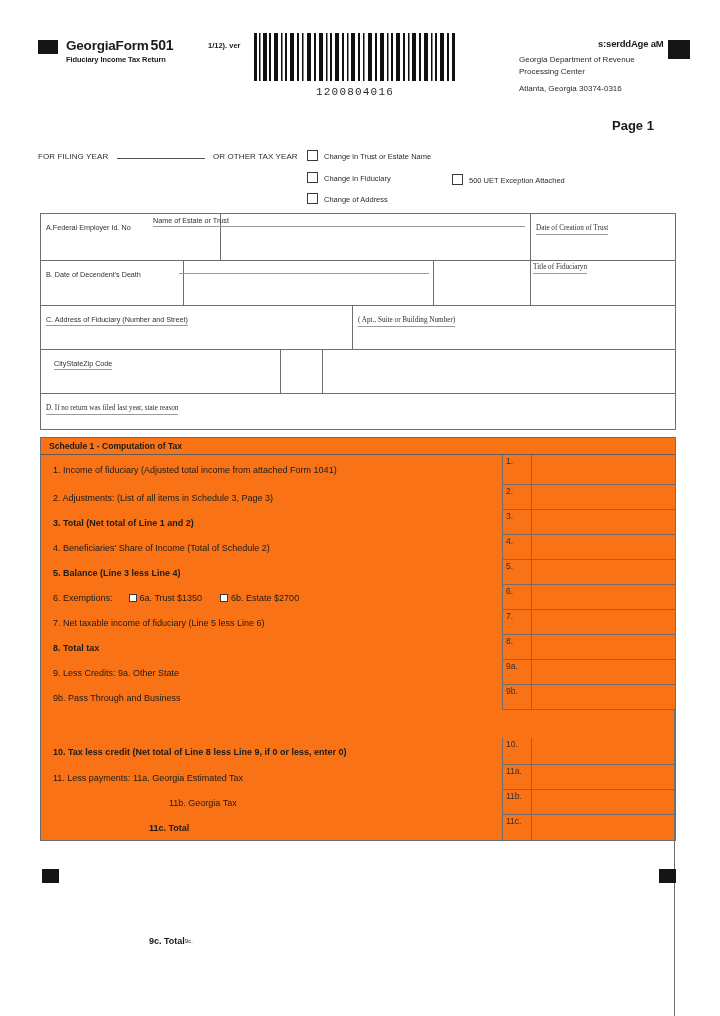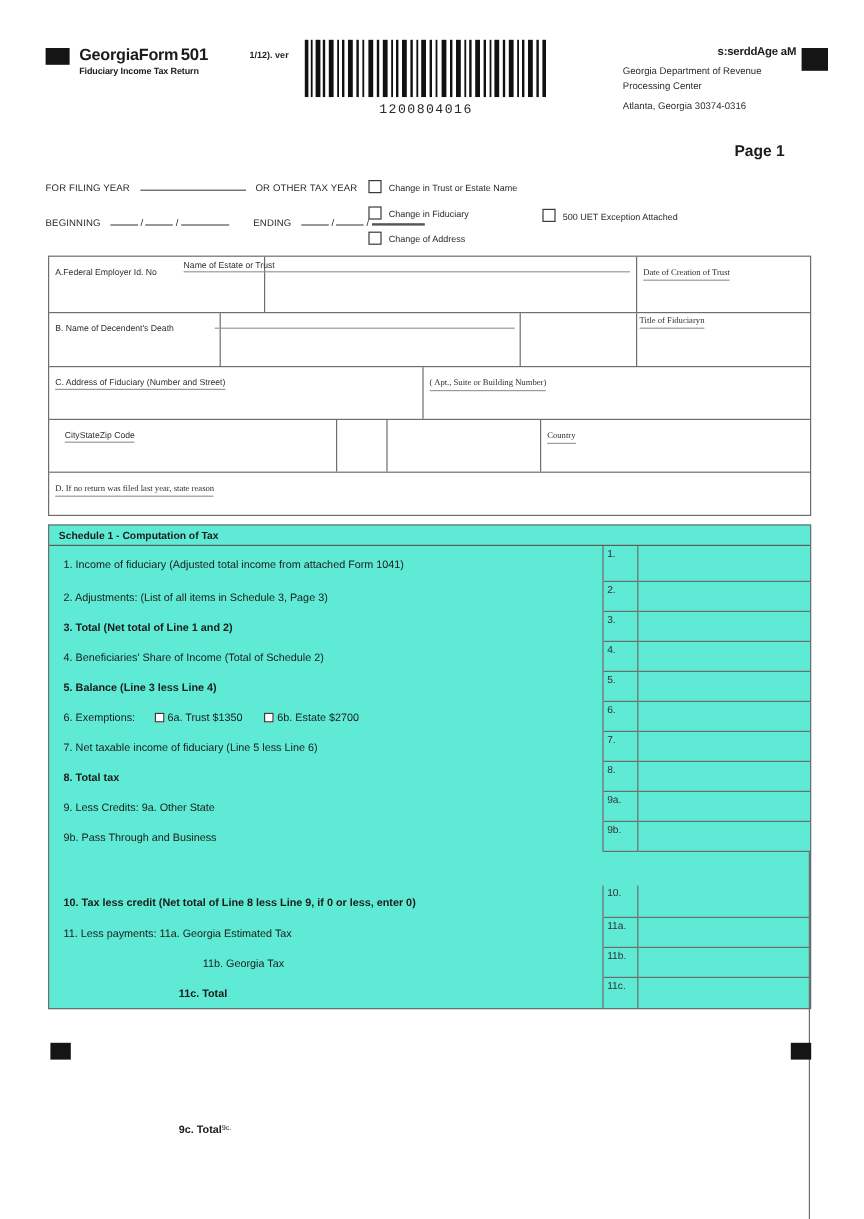--- a/index.html
+++ b/index.html
@@ -174,21 +174,21 @@
     font-weight: bold;
   }
 
   
   .sched {
     position: absolute;
     left: 40px; top: 437px;
     width: 636px;
     border: 1.6px solid #6e6e6e;
     box-sizing: border-box;
-    background: #5eead4;
+    background: #f97316;
   }
   .sched-title {
     height: 17px;
     border-bottom: 1.8px solid #5d5d5d;
     display: flex;
     align-items: center;
     padding-left: 8px;
     font-size: 8.6px;
     font-weight: bold;
     color: #1b1b1b;
@@ -322,26 +322,20 @@
   <div class="abs agency-city">Atlanta, Georgia 30374-0316</div>
 
   <div class="abs page-label">Page 1</div>
 
   <div class="abs fy">
     <div>
       <span>FOR FILING YEAR</span>
       <span class="rule" style="width:88px; margin:0 6px;"></span>
       <span>OR OTHER TAX YEAR</span>
     </div>
-    <div class="fy-row2">
-      <span>BEGINNING</span>
-      <span class="rule" style="width:23px; margin:0 2px 0 6px;"></span><span>/</span><span class="rule" style="width:23px; margin:0 2px;"></span><span>/</span><span class="rule" style="width:40px; margin:0 0 0 2px;"></span>
-      <span style="margin-left:18px;">ENDING</span>
-      <span class="rule" style="width:23px; margin:0 2px 0 6px;"></span><span>/</span><span class="rule" style="width:23px; margin:0 2px;"></span><span>/</span><span class="rule" style="width:44px; margin:0 0 0 2px; border-bottom-width:2px;"></span>
-    </div>
   </div>
 
   <div class="chk-row" style="left:307px; top:150px;">
     <span class="chk"></span><span class="lbl">Change in Trust or Estate Name</span>
   </div>
   <div class="chk-row" style="left:307px; top:172px;">
     <span class="chk"></span><span class="lbl">Change in Fiduciary</span>
   </div>
   <div class="chk-row" style="left:307px; top:193px;">
     <span class="chk"></span><span class="lbl">Change of Address</span>
@@ -359,21 +353,21 @@
       <div class="gcell" style="width:310px;">
         <span class="cap-overflow" style="left:-68px; width:372px;">Name of Estate or Trust</span>
       </div>
       <div class="gcell" style="width:143px;">
         <span class="cap">Date of Creation of Trust</span>
       </div>
     </div>
 
     <div class="grow" style="height:45px;">
       <div class="gcell" style="width:143px;">
-        <span class="cap" style="border-bottom:none;">B. Name of Decendent's Death</span>
+        <span class="cap" style="border-bottom:none;">B. Date of Decendent's Death</span>
       </div>
       <div class="gcell" style="width:250px;">
         <span class="cap-overflow" style="left:-5px; width:250px;">&nbsp;</span>
       </div>
       <div class="gcell" style="width:97px;"></div>
       <div class="gcell" style="width:43px;">
         <span class="cap-overflow nowrap" style="left:2px;">Title of Fiduciaryn</span>
       </div>
     </div>
 
@@ -385,23 +379,20 @@
         <span class="cap">( Apt., Suite or Building Number)</span>
       </div>
     </div>
 
     <div class="grow" style="height:44px;">
       <div class="gcell" style="width:240px; padding-left:13px;">
         <span class="cap">CityStateZip Code</span>
       </div>
       <div class="gcell" style="width:42px;"></div>
       <div class="gcell" style="width:128px;"></div>
-      <div class="gcell" style="width:223px;">
-        <span class="cap">Country</span>
-      </div>
     </div>
 
     <div class="grow" style="height:35px; border-bottom:none;">
       <div class="gcell" style="width:633px; border-right:none;">
         <span class="cap cap-b" style="font-weight:normal;">D.  If no return was filed last year, state reason</span>
       </div>
     </div>
 
   </div>
 

